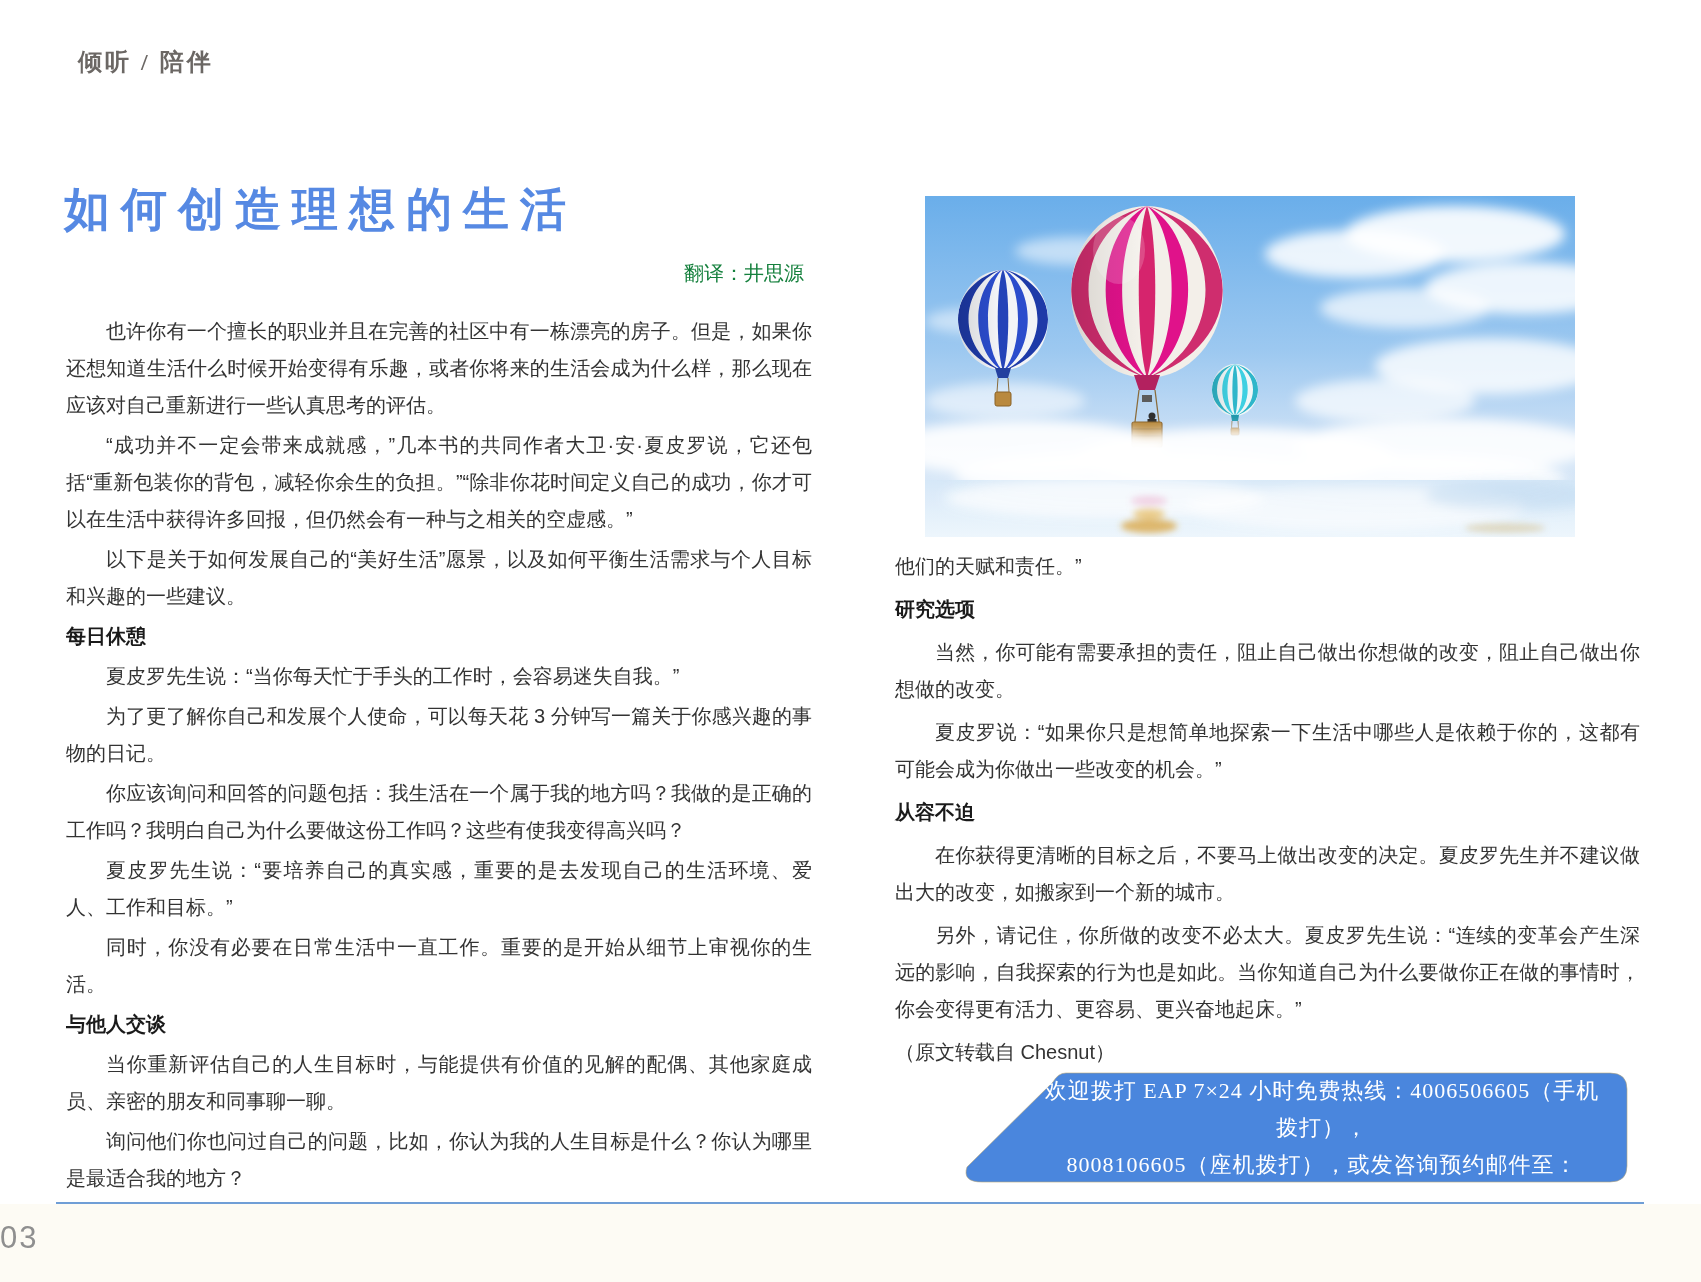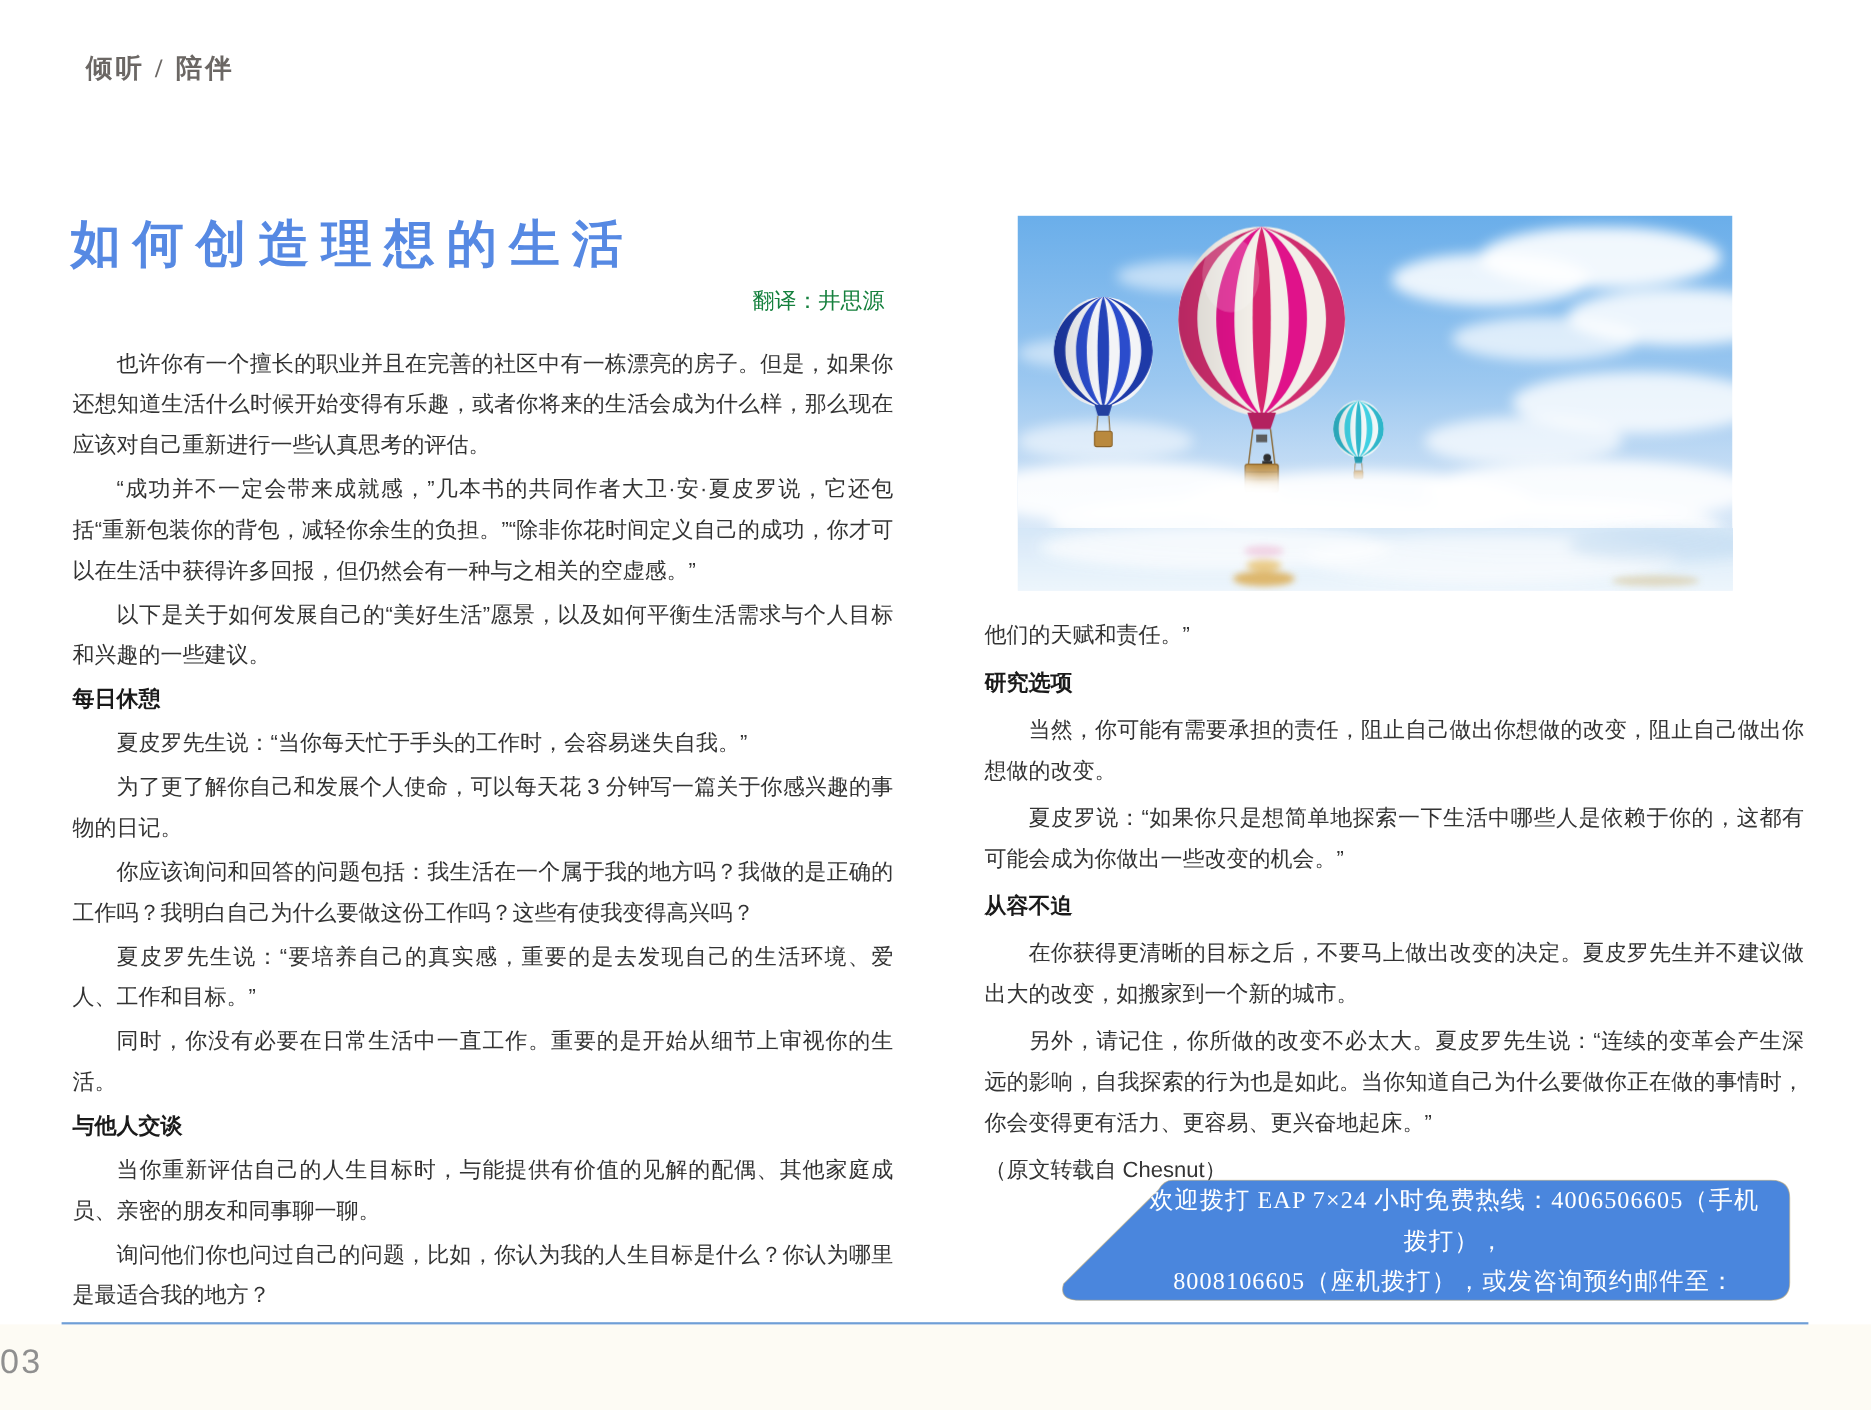--- a/index.html
+++ b/index.html
@@ -9,21 +9,21 @@
     background:#ffffff; overflow:hidden;
     font-family:"Liberation Sans", sans-serif;
     color:#333333;
   }
   .header {
     position:absolute; left:66px; top:46px;
     font-family:"Liberation Serif", serif;
     font-size:24px; letter-spacing:3px; color:#6b6764; font-weight:bold;margin-left:12px;
   }
   .title {
-    position:absolute; left:64px; top:190px;
+    position:absolute; left:64px; top:178px;
     font-size:46px; font-weight:bold; letter-spacing:11px;
     color:#5689e3; line-height:62px; white-space:nowrap;
   }
   .translator {
     position:absolute; left:66px; top:260px; width:746px;
     text-align:right; padding-right:8px; box-sizing:border-box;
     font-size:20px; color:#15803d;
   }
   .col { position:absolute; font-size:20px; line-height:37px; text-align:justify; }
   .col-left  { left:66px;  top:310px; width:746px; }
@@ -211,21 +211,21 @@
     <p>你应该询问和回答的问题包括：我生活在一个属于我的地方吗？我做的是正确的工作吗？我明白自己为什么要做这份工作吗？这些有使我变得高兴吗？</p>
     <p>夏皮罗先生说：“要培养自己的真实感，重要的是去发现自己的生活环境、爱人、工作和目标。”</p>
     <p>同时，你没有必要在日常生活中一直工作。重要的是开始从细节上审视你的生活。</p>
     <div class="subhead">与他人交谈</div>
     <p>当你重新评估自己的人生目标时，与能提供有价值的见解的配偶、其他家庭成员、亲密的朋友和同事聊一聊。</p>
     <p>询问他们你也问过自己的问题，比如，你认为我的人生目标是什么？你认为哪里是最适合我的地方？</p>
     <p>“利用你的朋友和家人做宣传者，进行勇敢的谈话，”夏皮罗说，“人们往往不承认</p>
   </div>
 
   <div class="col col-right">
-    <p class="noindent" style="margin-top:12px">他们的天赋和责任。”</p>
+    <p class="noindent" style="margin-top:0">他们的天赋和责任。”</p>
     <div class="subhead">研究选项</div>
     <p>当然，你可能有需要承担的责任，阻止自己做出你想做的改变，阻止自己做出你想做的改变。</p>
     <p>夏皮罗说：“如果你只是想简单地探索一下生活中哪些人是依赖于你的，这都有可能会成为你做出一些改变的机会。”</p>
     <div class="subhead">从容不迫</div>
     <p>在你获得更清晰的目标之后，不要马上做出改变的决定。夏皮罗先生并不建议做出大的改变，如搬家到一个新的城市。</p>
     <p>另外，请记住，你所做的改变不必太大。夏皮罗先生说：“连续的变革会产生深远的影响，自我探索的行为也是如此。当你知道自己为什么要做你正在做的事情时，你会变得更有活力、更容易、更兴奋地起床。”</p>
     <p class="cite">（原文转载自 Chesnut）</p>
   </div>
 
   <div class="callout">

